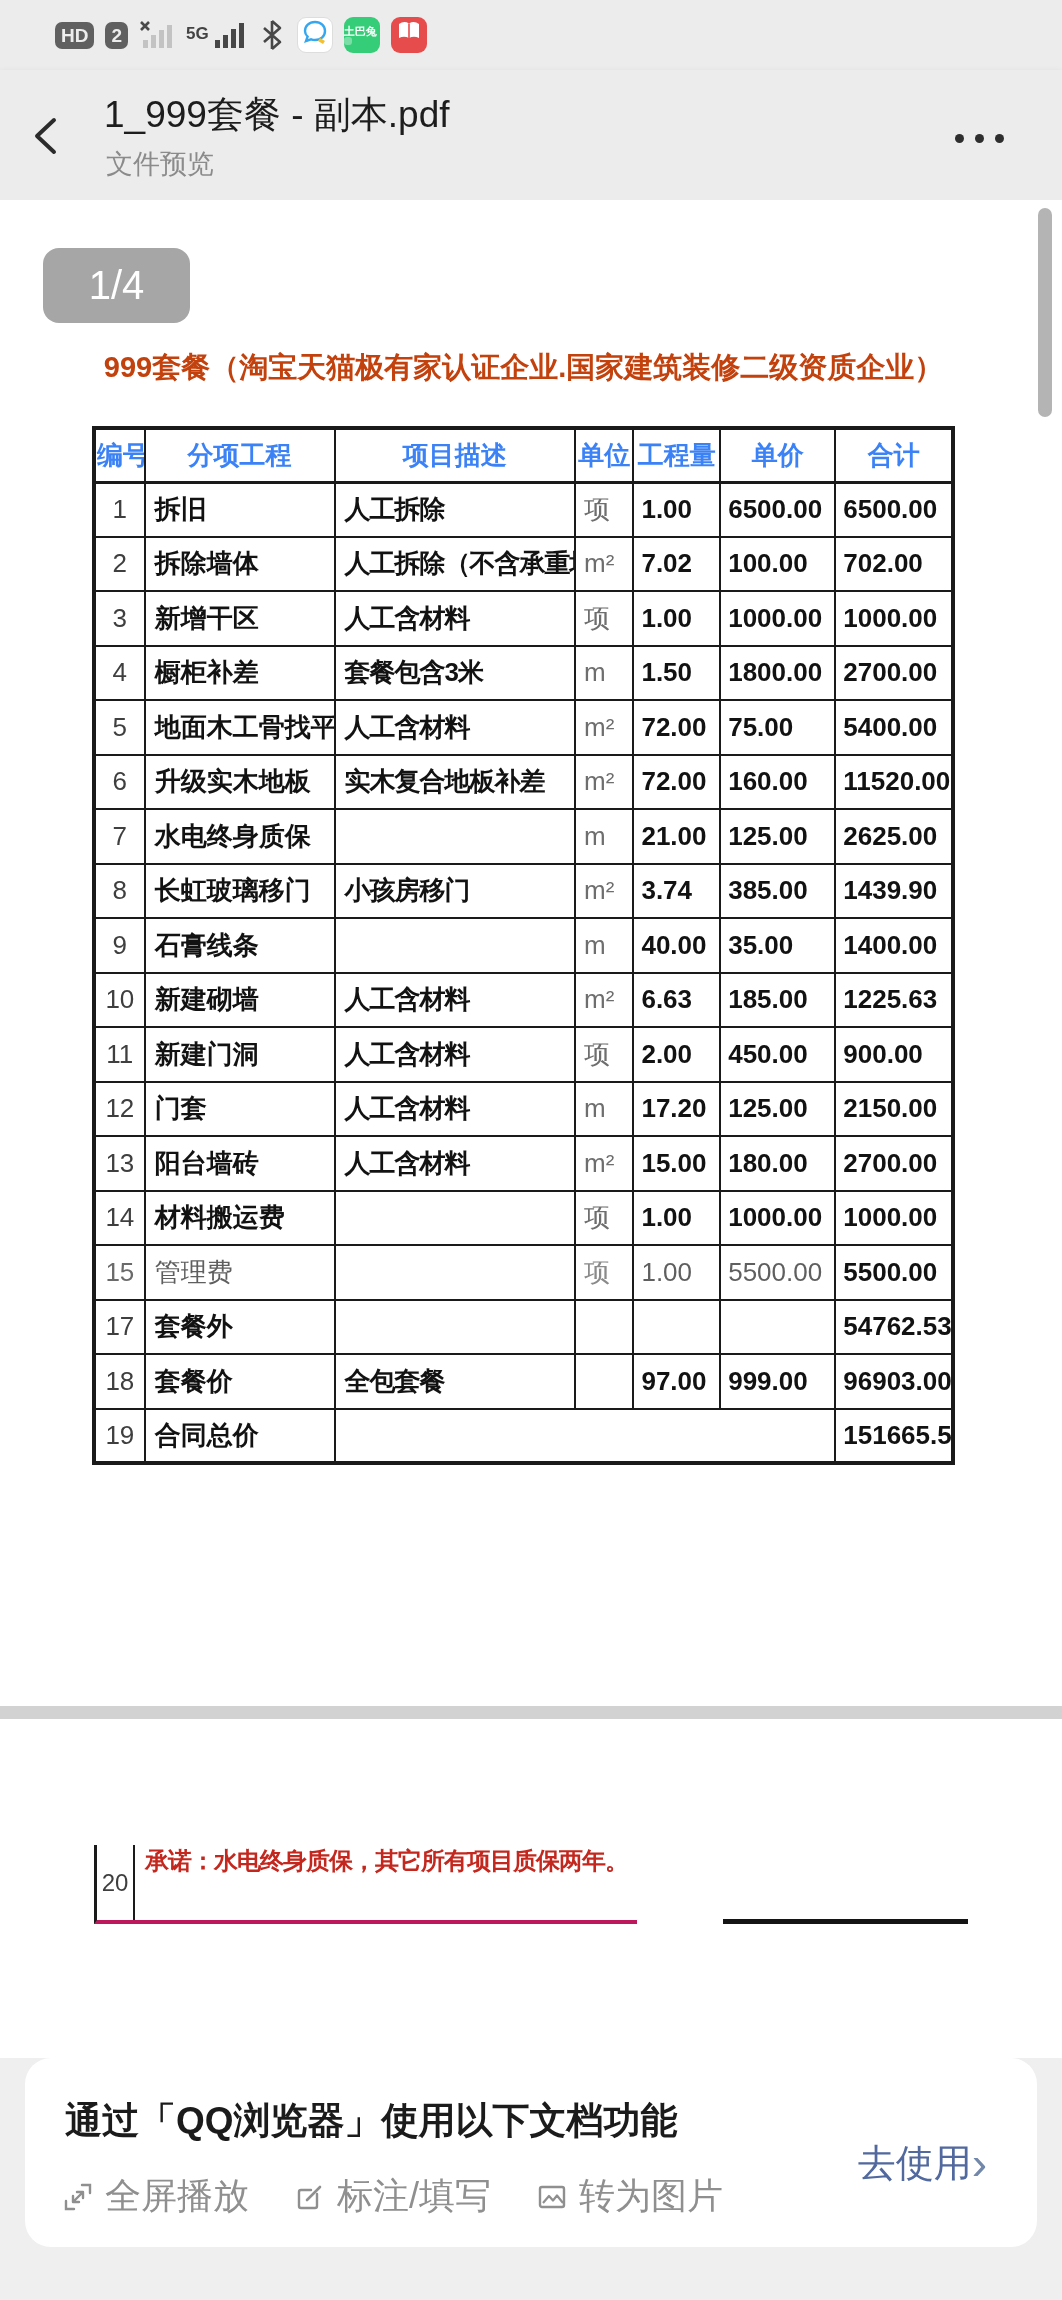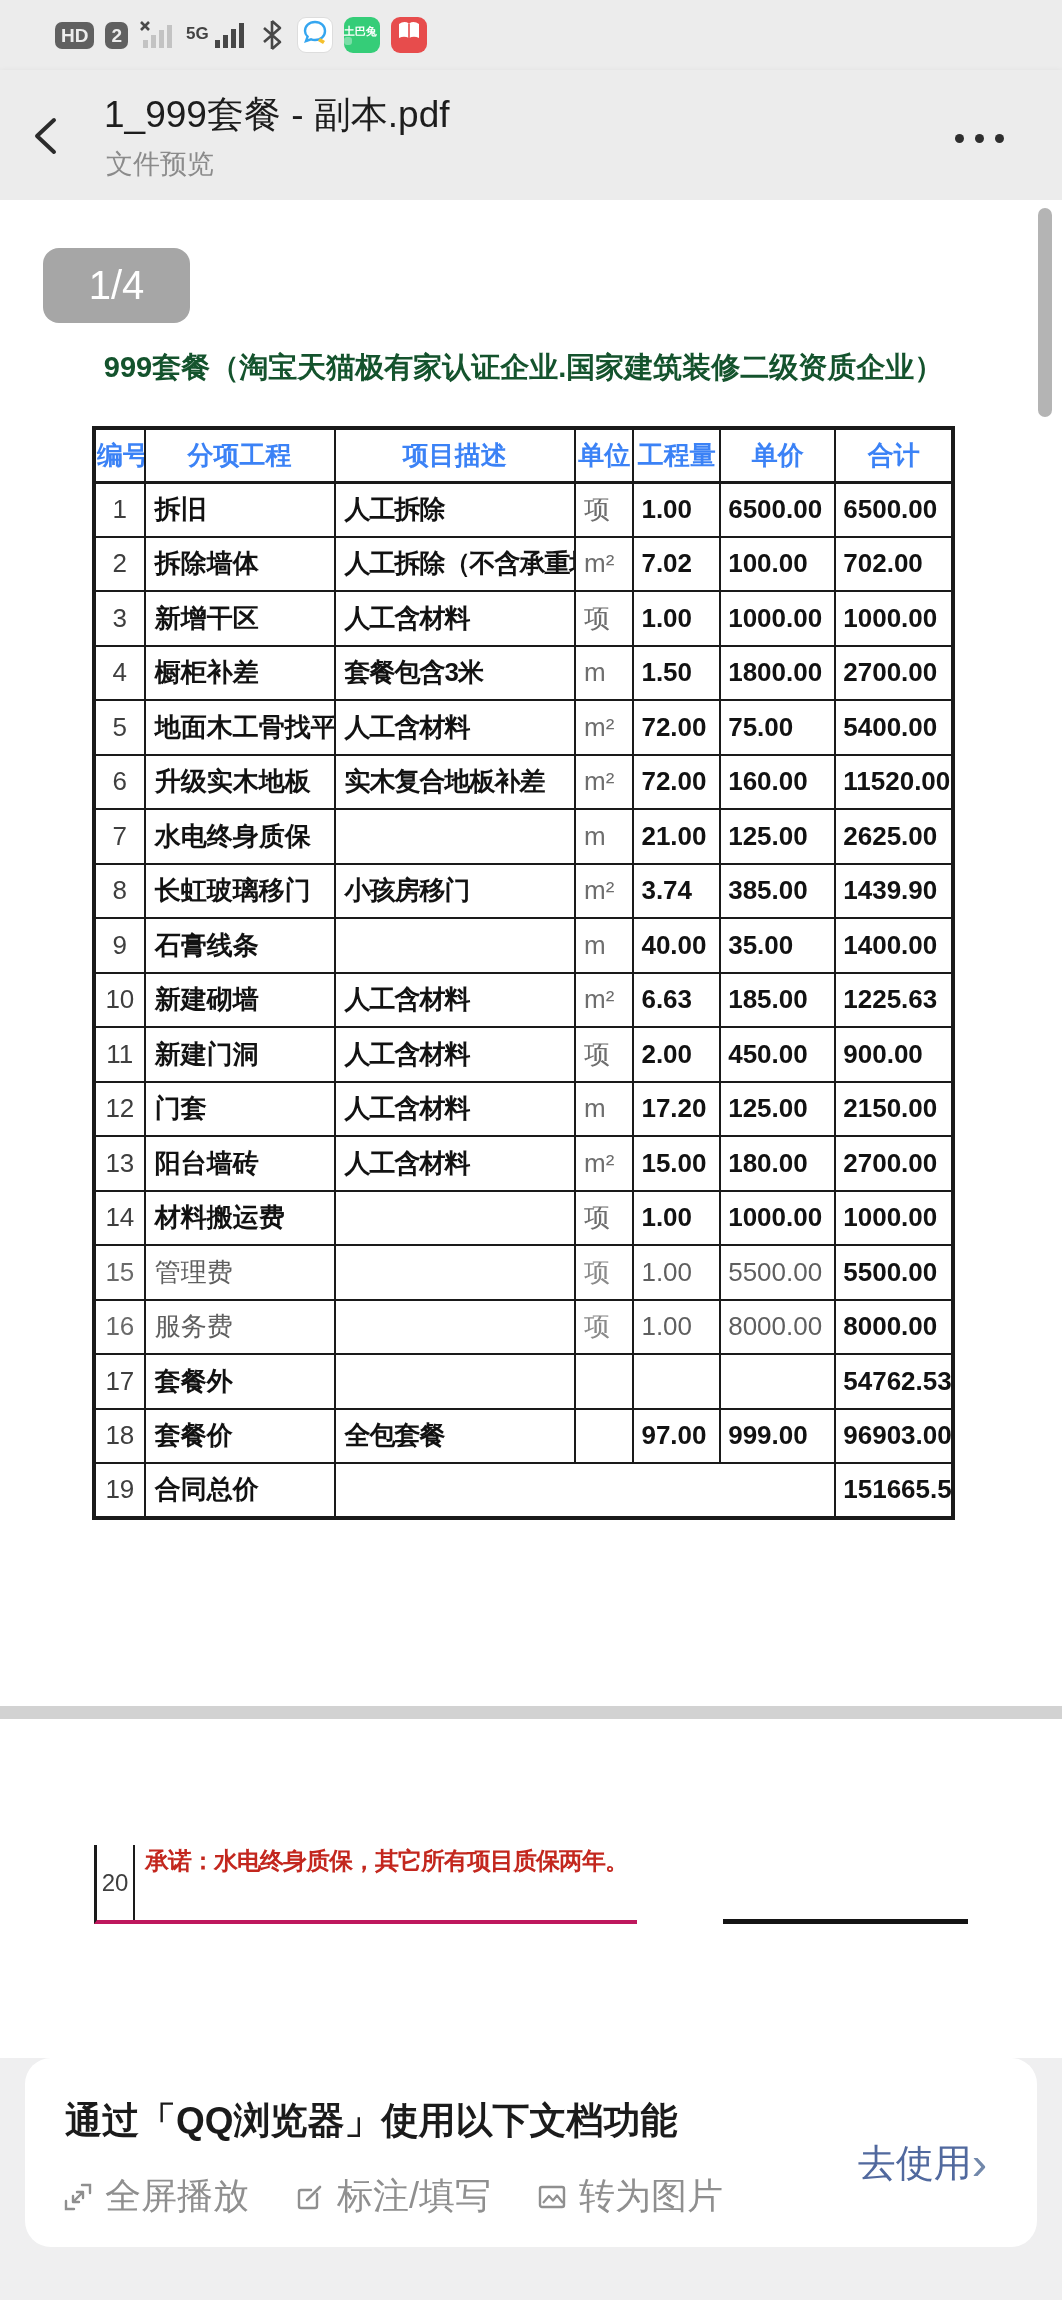--- a/index.html
+++ b/index.html
@@ -30,21 +30,21 @@
   .back-btn{position:absolute;left:28px;top:44px}
   .h-title{position:absolute;left:104px;top:20px;font-size:37px;color:#1d1d1d;white-space:nowrap}
   .h-sub{position:absolute;left:106px;top:76px;font-size:27px;color:#8b8b8b}
   .more-btn{position:absolute;right:58px;top:64px;display:flex;gap:11px}
   .more-btn .dot{width:9px;height:9px;border-radius:50%;background:#2e2e2e}
   
   .page1{position:absolute;top:200px;left:0;width:1062px;height:1506px;background:#fff}
   .page-badge{position:absolute;left:43px;top:48px;width:147px;height:75px;background:#a6a6a6;
     border-radius:16px;color:#fff;font-size:40px;display:flex;align-items:center;justify-content:center}
   .doc-title{position:absolute;left:92px;top:148px;width:863px;text-align:center;font-size:29px;
-    font-weight:bold;color:#14532d;white-space:nowrap}
+    font-weight:bold;color:#c2410c;white-space:nowrap}
   table.quote{position:absolute;left:92px;top:226px;width:863px;border-collapse:collapse;
     table-layout:fixed;border:4px solid #1a1a1a}
   .quote th,.quote td{border:2px solid #1a1a1a;overflow:hidden;white-space:nowrap;box-sizing:border-box}
   .quote thead th{height:54px;font-size:26px;font-weight:bold;color:#3b82f6;text-align:center;
     border-bottom:3px solid #1a1a1a}
   .quote td{height:54.5px;font-size:26px;vertical-align:middle}
   .c-no{text-align:center;font-weight:400;color:#3f3f3f;font-size:24px}
   .c-name{padding-left:9px;font-weight:bold;color:#121212;font-size:25px}
   .c-desc{padding-left:9px;font-weight:bold;color:#121212;font-size:23px;letter-spacing:-1px}
   .c-unit{padding-left:8px;color:#6e6e6e;font-size:23px;font-weight:400}
@@ -285,29 +285,20 @@
           </tr>
           <tr class="light">
             <td class="c-no">15</td>
             <td class="c-name">管理费</td>
             <td class="c-desc"></td>
             <td class="c-unit">项</td>
             <td class="c-qty">1.00</td>
             <td class="c-price">5500.00</td>
             <td class="c-total">5500.00</td>
           </tr>
-          <tr class="light">
-            <td class="c-no">16</td>
-            <td class="c-name">服务费</td>
-            <td class="c-desc"></td>
-            <td class="c-unit">项</td>
-            <td class="c-qty">1.00</td>
-            <td class="c-price">8000.00</td>
-            <td class="c-total">8000.00</td>
-          </tr>
           <tr>
             <td class="c-no">17</td>
             <td class="c-name">套餐外</td>
             <td class="c-desc"></td>
             <td class="c-unit"></td>
             <td class="c-qty"></td>
             <td class="c-price"></td>
             <td class="c-total">54762.53</td>
           </tr>
           <tr>

